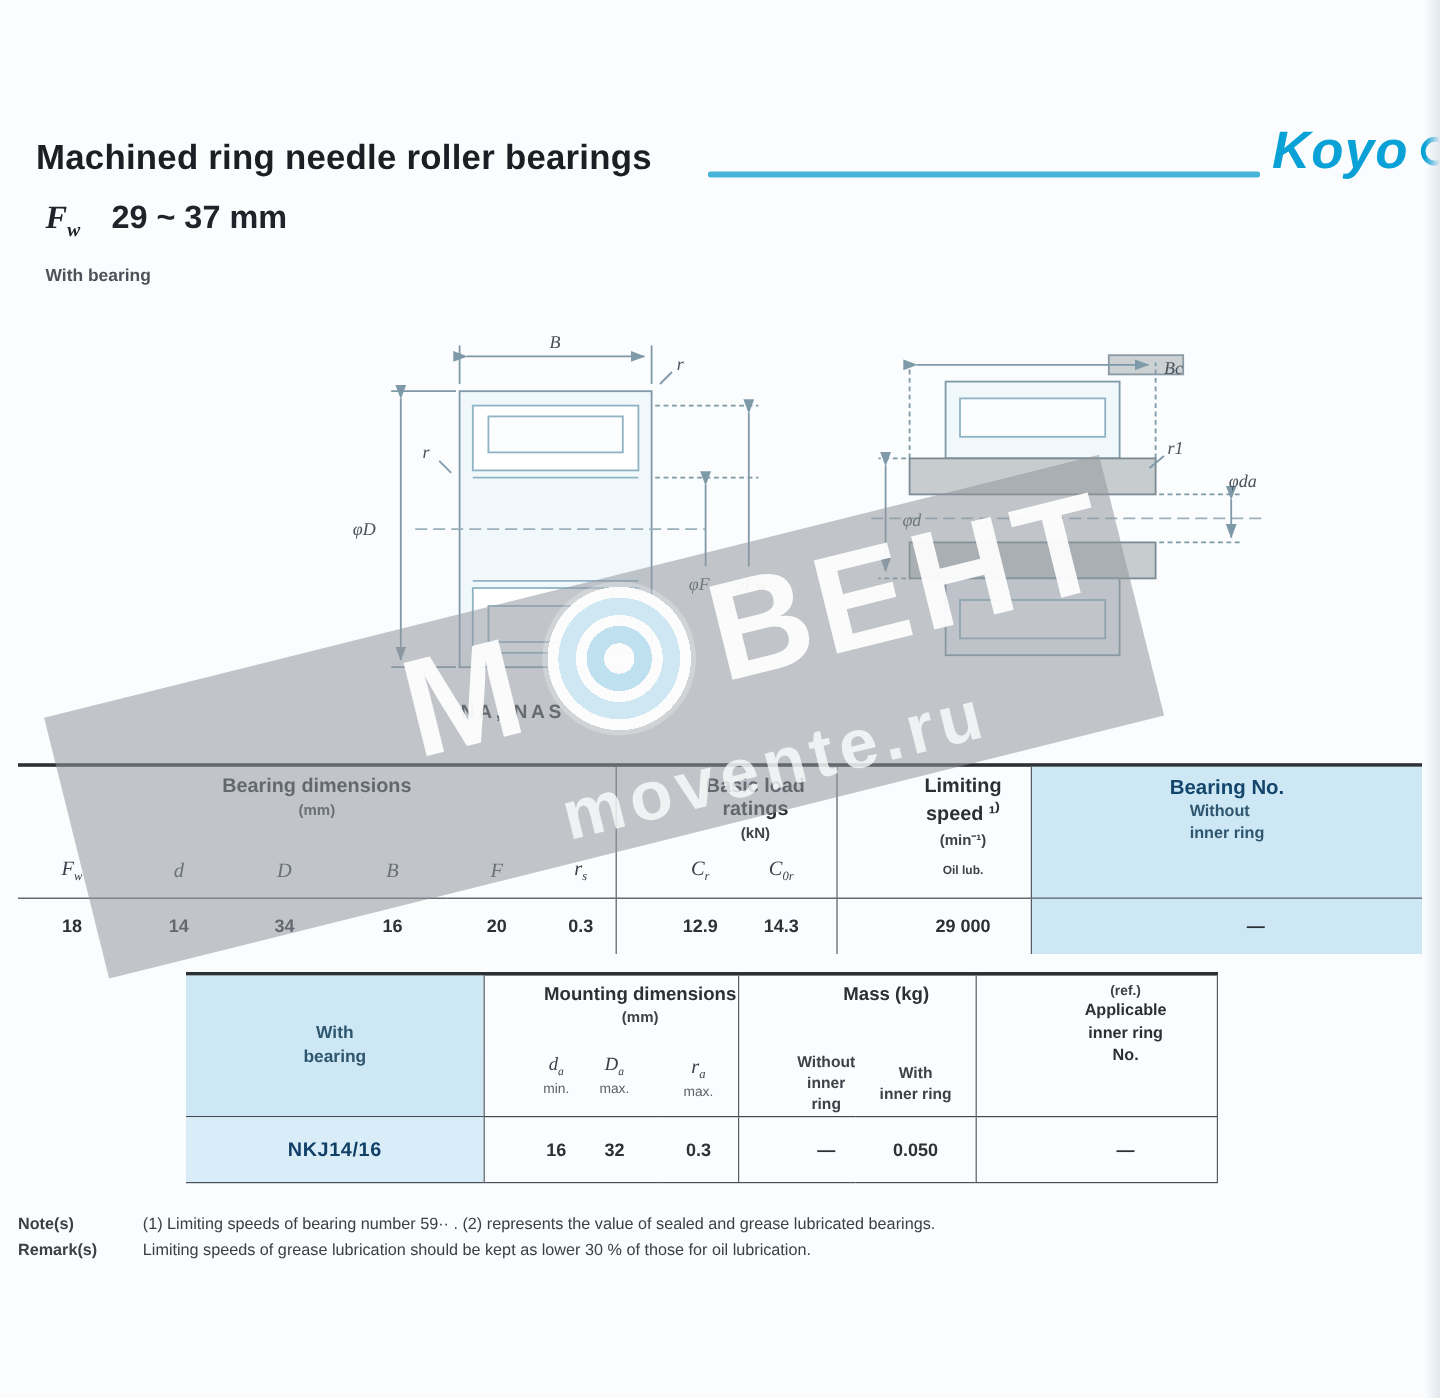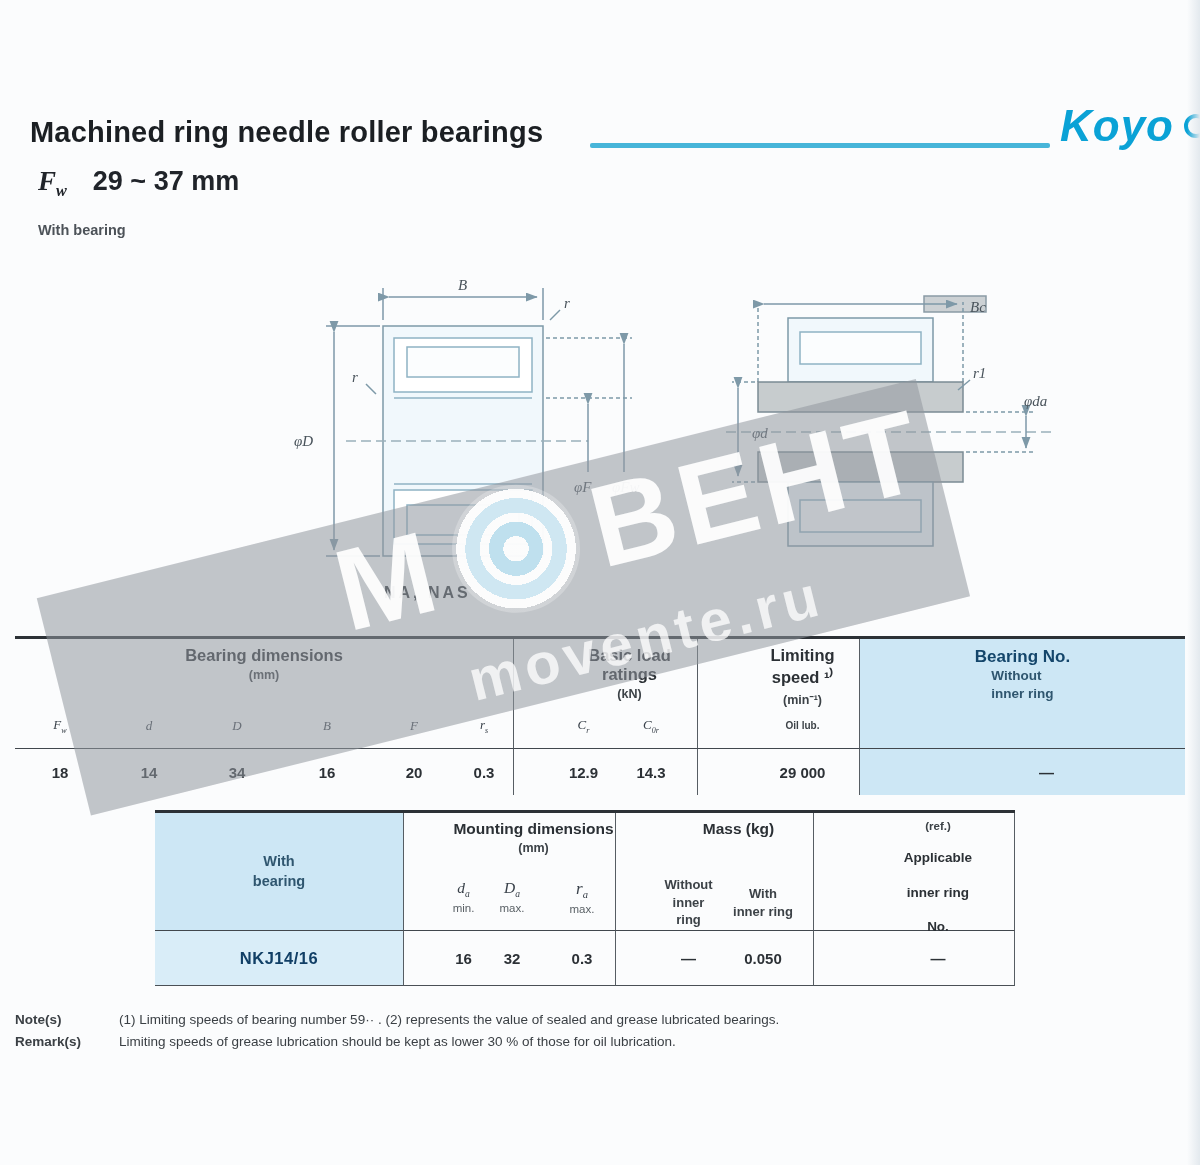--- a/index.html
+++ b/index.html
@@ -44,21 +44,21 @@
   .t1{left:15px;top:636px;width:1170px;border-top:3px solid #2c3136;
       grid-template-columns:90px 88px 88px 92px 82px 58px 92px 92px 162px 326px;
       grid-template-rows:64px 46px 46px;}
   .t2{left:155px;top:810px;width:860px;border-top:3px solid #2c3136;
       grid-template-columns:248px 72px 74px 66px 98px 100px 202px;
       grid-template-rows:62px 56px 55px;}
   .c{display:flex;align-items:center;justify-content:center;text-align:center;min-width:0;}
   .col{flex-direction:column;justify-content:flex-start;padding-top:7px;gap:3px;}
   .ghead{font-size:16.5px;font-weight:800;color:#2b3035;}
   .gunit{font-size:12.5px;color:#3c4247;font-weight:600;}
-  .sym{font-family:"Liberation Serif",serif;font-style:italic;font-size:13px;color:#39414a;}
+  .sym{font-family:"Liberation Serif",serif;font-style:italic;font-size:17px;color:#39414a;}
   .sym sub{font-size:62%;font-style:italic;}
   .unit{font-size:11.5px;color:#5a6166;font-family:"Liberation Sans",sans-serif;font-style:normal;}
   .val{font-size:15px;font-weight:700;color:#2c3136;}
   .hline{border-bottom:1.4px solid #41474d;}
   .bline{border-bottom:1.2px solid #4a5056;}
   .vl{border-left:1.2px solid #565d63;padding-left:48px;}
   .vr{border-right:1.2px solid #565d63;}
   .blue{background:#cde7f5;}
   .blue2{background:#d9edf8;}
   .bn-label{font-size:17px;font-weight:800;color:#14466b;}
@@ -240,21 +240,21 @@
       </span>
     </div>
 
     <div class="c col vl" style="grid-column:2/5">
       <span class="ghead" style="font-size:15.5px">Mounting dimensions</span>
       <span class="gunit">(mm)</span>
     </div>
     <div class="c col vl" style="grid-column:5/7">
       <span class="ghead" style="font-size:15.5px">Mass (kg)</span>
     </div>
-    <div class="c col vl vr hline" style="grid-column:7/8;grid-row:1/3;gap:17px">
+    <div class="c col vl vr hline" style="grid-column:7/8;grid-row:1/3;gap:1px">
       <span class="refsmall">(ref.)</span>
       <span class="refline">Applicable</span>
       <span class="refline">inner ring</span>
       <span class="refline">No.</span>
     </div>
 
     <div class="c col hline vl" style="padding-top:4px">
       <span class="sym" style="font-size:15.5px"><span>d</span><sub>a</sub></span>
       <span class="unit">min.</span>
     </div>

